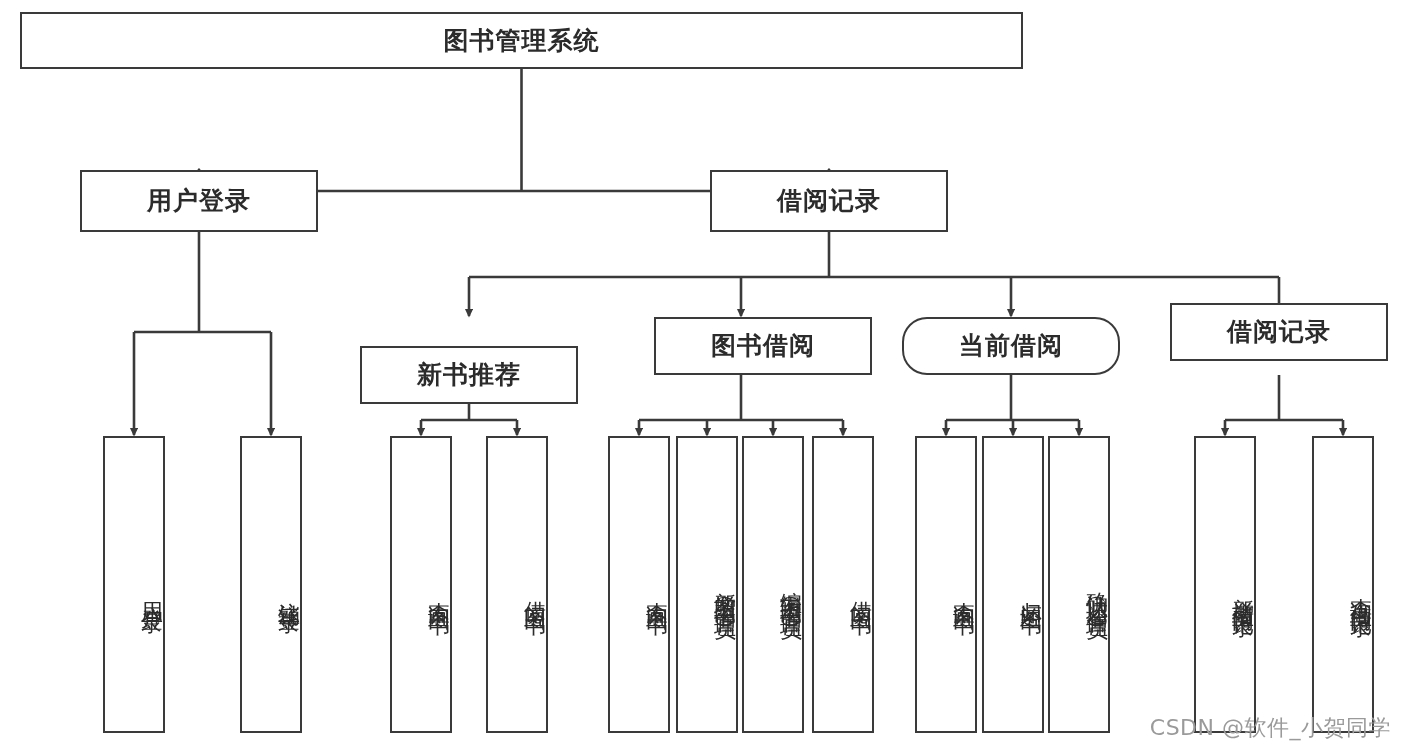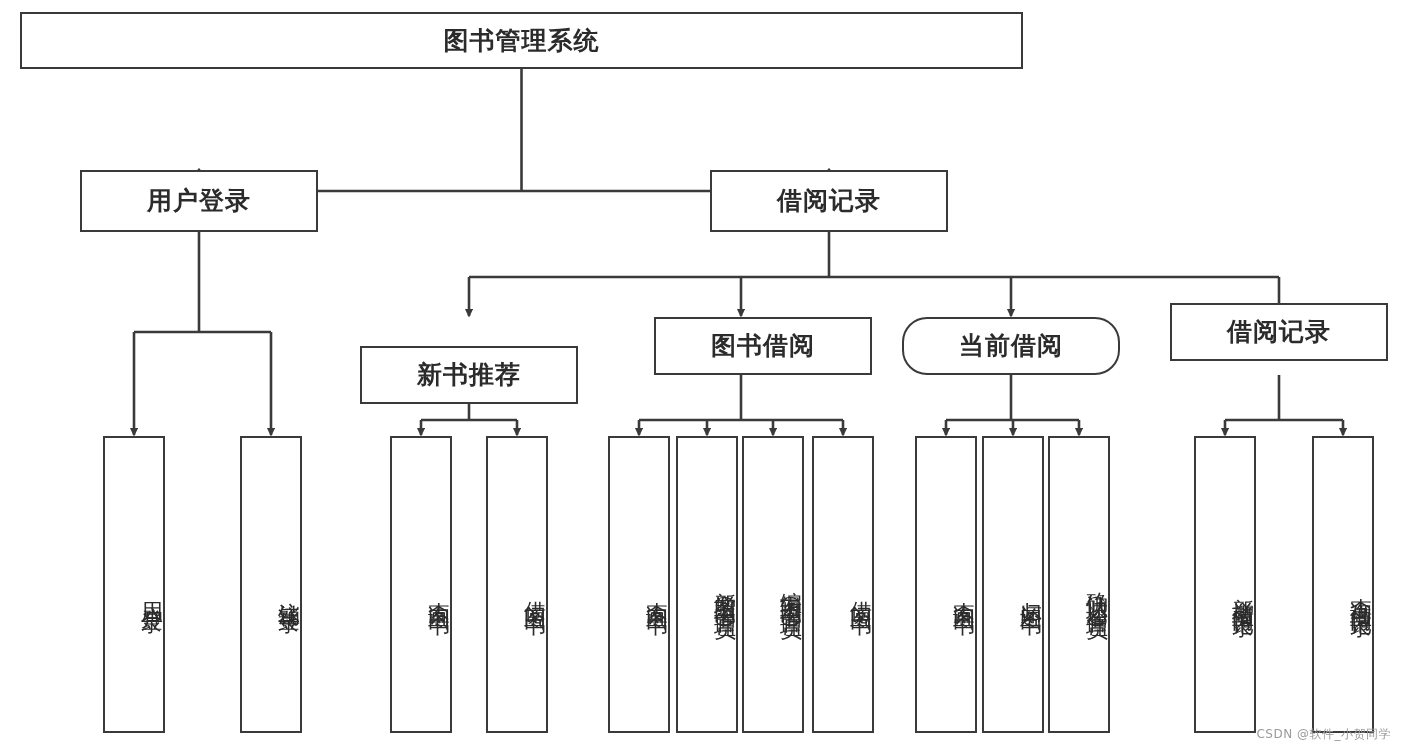--- a/index.html
+++ b/index.html
@@ -50,21 +50,21 @@
     line-height: 1.0;
   }
   .node-label {
     display: block;
     white-space: pre;
   }
   .watermark {
     position: absolute;
     right: 14px;
     bottom: 4px;
-    font-size: 12px;
+    font-size: 22px;
     color: #9a9a9a;
     letter-spacing: 0.5px;
     white-space: nowrap;
   }
 </style>
 </head>
 <body>
 
 <div id="canvas">
 

